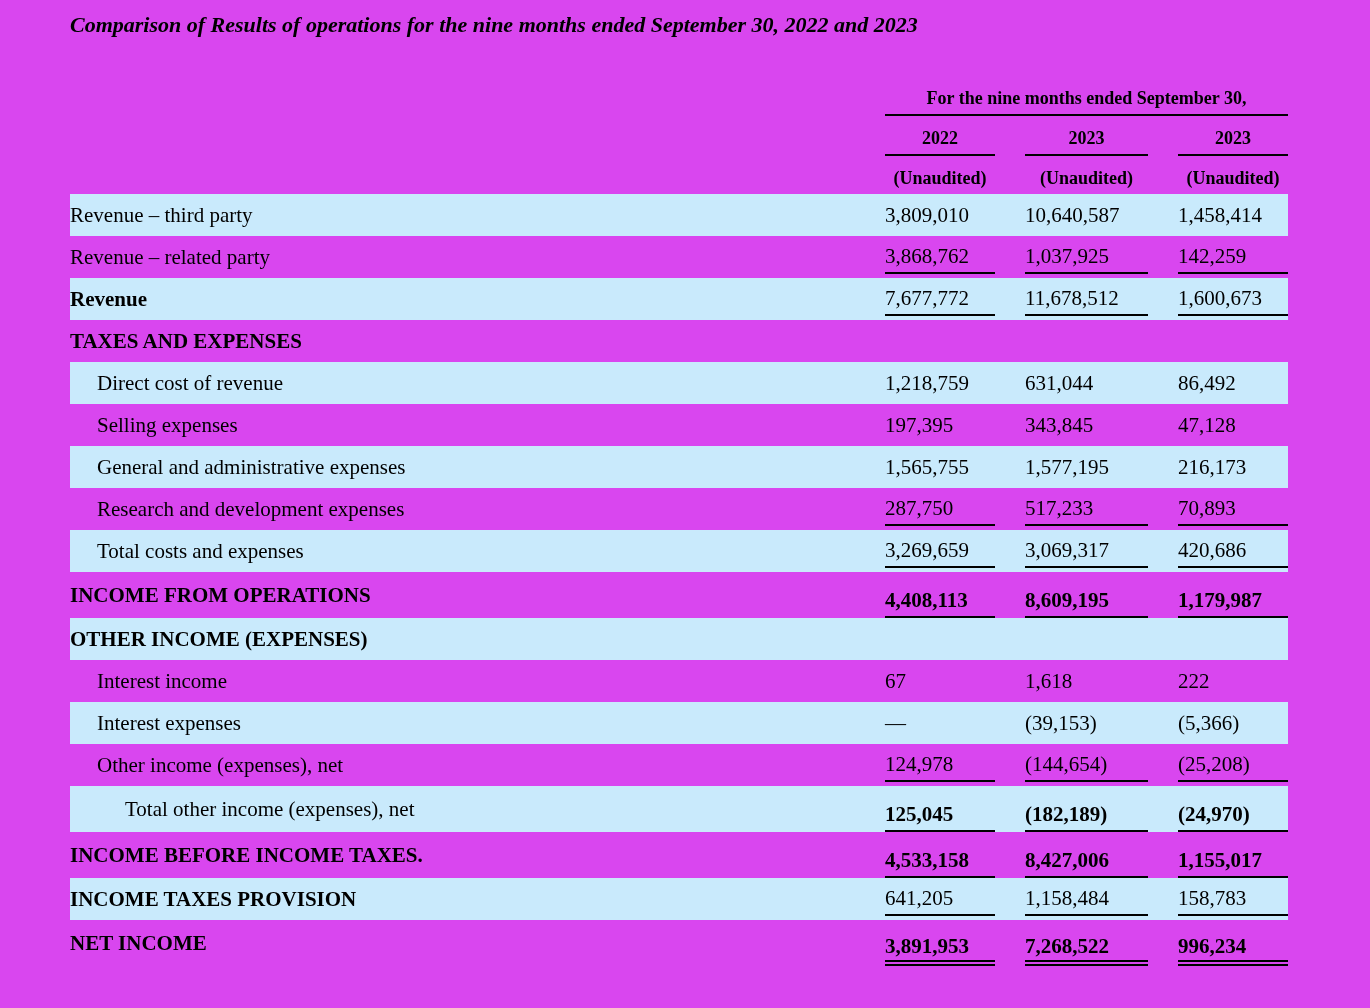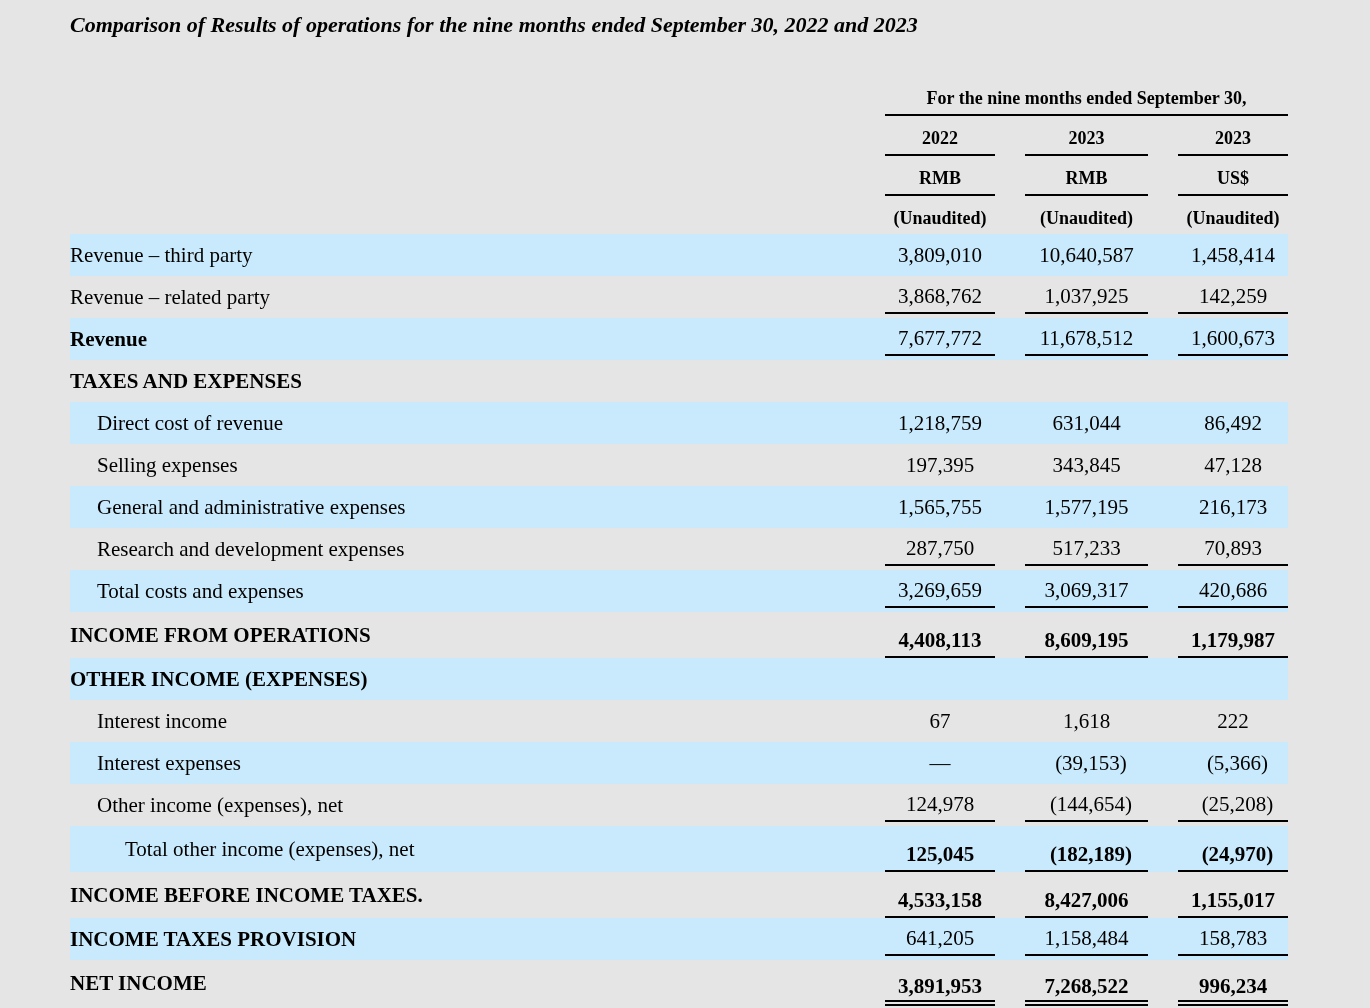--- a/index.html
+++ b/index.html
@@ -4,21 +4,21 @@
 <style>
   html, body {
     margin: 0;
     padding: 0;
     background: #ffffff;
   }
   .page {
     position: relative;
     width: 1370px;
     height: 1008px;
-    background: #e5e5e5;
+    background: #d946ef;
     font-family: "Liberation Serif", serif;
     color: #000000;
     overflow: hidden;
   }
   .doc-title {
     position: absolute;
     left: 70px;
     top: 12px;
     font-size: 22px;
     font-weight: bold;
@@ -62,21 +62,21 @@
   }
   td.labcell.b { font-weight: bold; }
   td.labcell.ind0 { padding-left: 0; }
   td.labcell.ind1 { padding-left: 27px; }
   td.labcell.ind2 { padding-left: 55px; }
   .cell {
     height: 33px;
     box-sizing: border-box;
     display: flex;
     align-items: center;
-    justify-content: center;
+    justify-content: flex-start;
     font-size: 21px;
     white-space: nowrap;
   }
   .cell.b { font-weight: bold; margin-top: 13px; }
   .cell.line  { border-bottom: 2px solid #000000; }
   .cell.dline { border-bottom: 6px double #000; }
   .cell span.neg { margin-right: -9px; }
   td.gap {  }
 </style>
 </head>
@@ -111,34 +111,20 @@
         <td class="hline">
           <div class="hcell">2023</div>
         </td>
         <td></td>
         <td class="hline">
           <div class="hcell">2023</div>
         </td>
       </tr>
       <tr>
         <td></td>
-        <td class="hline">
-          <div class="hcell">RMB</div>
-        </td>
-        <td></td>
-        <td class="hline">
-          <div class="hcell">RMB</div>
-        </td>
-        <td></td>
-        <td class="hline">
-          <div class="hcell">US$</div>
-        </td>
-      </tr>
-      <tr>
-        <td></td>
         <td>
           <div class="hcell">(Unaudited)</div>
         </td>
         <td></td>
         <td>
           <div class="hcell">(Unaudited)</div>
         </td>
         <td></td>
         <td>
           <div class="hcell">(Unaudited)</div>

